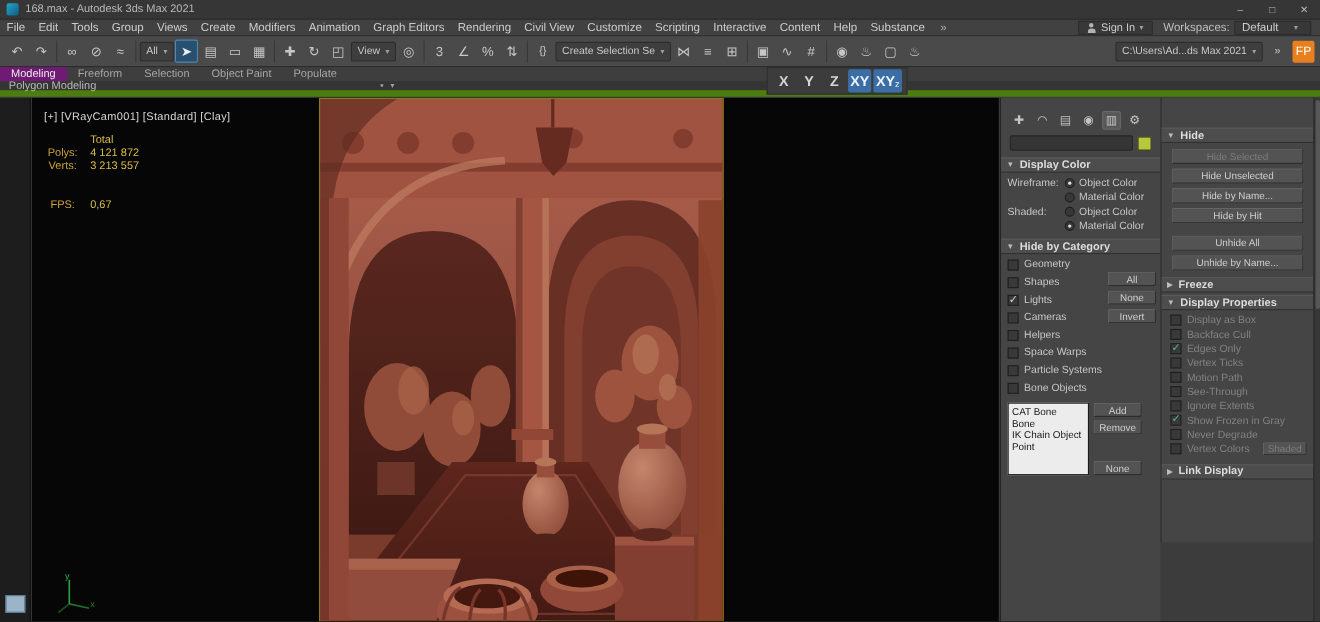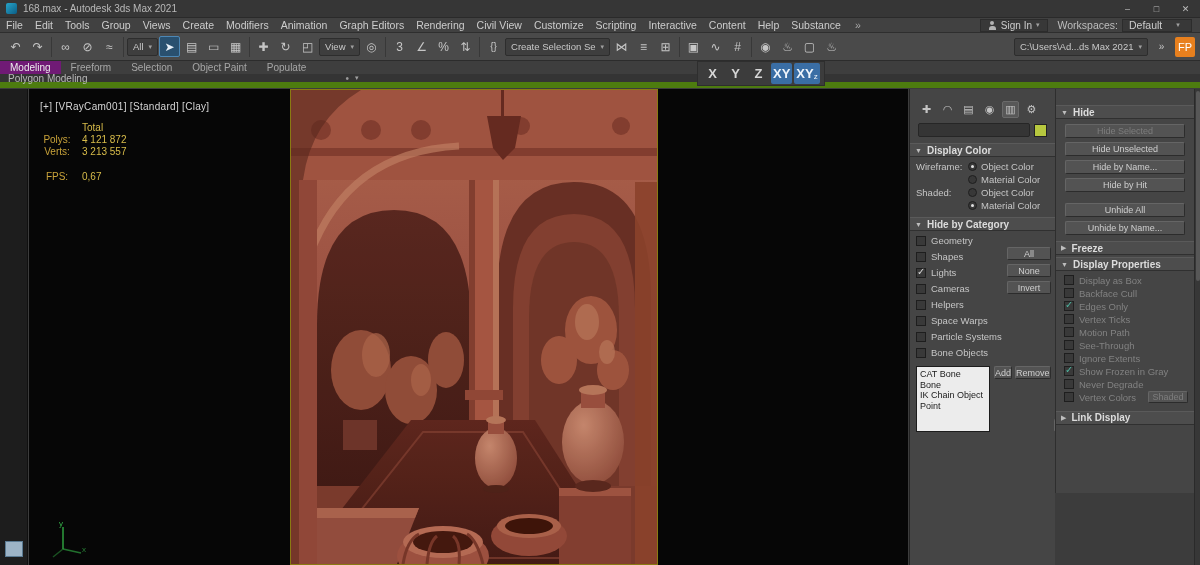--- a/index.html
+++ b/index.html
@@ -52,21 +52,21 @@
   .main{position:absolute;left:0;top:89px;width:1200px;height:476px}
   .left-strip{position:absolute;left:0;top:0;width:28px;height:476px;background:#1d1d1d;border-right:1px solid #101010}
   .vp-thumb{position:absolute;left:5px;bottom:8px;width:18px;height:16px;background:#9db4c6;border:1px solid #5a7a92}
 
   .viewport{position:absolute;left:29px;top:0;width:879px;height:476px;background:#060606;overflow:hidden}
   .render{position:absolute;left:261px;top:0;width:368px;height:476px;border:1px solid #8a7a12;background:#30140f}
   .vp-label{position:absolute;left:11px;top:12px;font-size:10px;color:#d6d6d6;letter-spacing:0.3px}
   .stats{position:absolute;left:11px;top:33px;display:grid;grid-template-columns:34px auto;column-gap:8px;row-gap:1px;font-size:10px;line-height:11px}
   .s-lab{color:#c9a33a;text-align:center}
   .s-val{color:#d8bc4a}
-  .gap{margin-top:13px}
+  .gap{margin-top:23px}
   .tripod{position:absolute;left:20px;bottom:6px}
 
   
   .cmd-panel{position:absolute;left:909px;top:0;width:146px;height:476px;background:#454545;border-left:1px solid #242424;padding-top:10px}
   .cp-tabs{display:flex;align-items:center;gap:4px;padding:0 8px;height:20px}
   .cp-tab{width:17px;height:17px;display:flex;align-items:center;justify-content:center;color:#c3c3c3;font-size:11px;border-radius:2px}
   .cp-tab.active{background:#585858;border:1px solid #6a6a6a}
   .cp-namerow{display:flex;align-items:center;gap:4px;padding:4px 8px 6px 8px}
   .cp-name-field{flex:1;height:14px;background:#353535;border:1px solid #262626;border-radius:2px}
   .cp-swatch{width:13px;height:13px;background:#b7c83f;border:1px solid #222}
@@ -88,25 +88,25 @@
   .cb.checked::after{content:"✓";position:absolute;left:0;top:-3px;font-size:10px;color:#d6d6d6}
   .props .cb.checked::after{color:#4db6a0}
   .cb-label{color:#c6c6c6;white-space:nowrap}
   .cb-label.disabled{color:#828282}
   .hbc-right{width:44px;display:flex;flex-direction:column;gap:4px;padding-top:12px}
   .btn{background:#535353;border:1px solid #656565;border-bottom-color:#2c2c2c;border-right-color:#2c2c2c;border-radius:2px;color:#cfcfcf;font-size:9px;height:13px;display:flex;align-items:center;justify-content:center;white-space:nowrap}
   .btn.disabled{color:#7d7d7d}
   .hbc-listrow{display:flex;padding:6px 4px 4px 6px;gap:4px}
   .listbox{width:74px;height:66px;background:#ececec;border:1px solid #1c1c1c;color:#1a1a1a;font-size:9px;line-height:10.5px;padding:2px 3px;overflow:hidden}
   .list-item{white-space:nowrap}
-  .hbc-right2{width:44px;height:66px;display:flex;gap:3px}
+  .hbc-right2{width:44px;height:66px;display:flex;flex-direction:column;gap:3px}
   .none-btm{margin-top:auto}
 
   
-  .right-panel{position:absolute;left:1055px;top:0;width:139px;height:404px;background:#454545;border-left:1px solid #2e2e2e;padding-top:16px}
+  .right-panel{position:absolute;left:1055px;top:0;width:139px;height:404px;background:#454545;border-left:1px solid #2e2e2e;padding-top:27px}
   .hide-buttons{display:flex;flex-direction:column;gap:4px;padding:5px 9px 4px 9px}
   .btn.wide{height:14px}
   .btn.sp{margin-top:7px}
   .cb-row.frozen{padding:4px 9px 8px 9px}
   .rollout-h.mt{margin-top:2px}
   .props{display:flex;flex-direction:column;gap:2.5px;padding:4px 6px 6px 8px}
   .props .cb-row{height:10.5px}
   .btn.shaded{margin-left:auto;width:40px;height:12px}
 
   .scrollbar{position:absolute;right:0;top:0;width:6px;height:476px;background:#373737;border-left:1px solid #2a2a2a}

